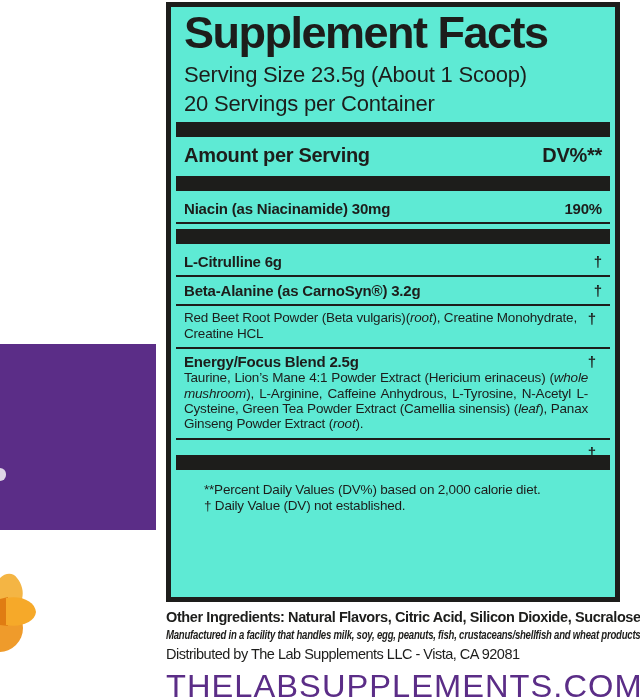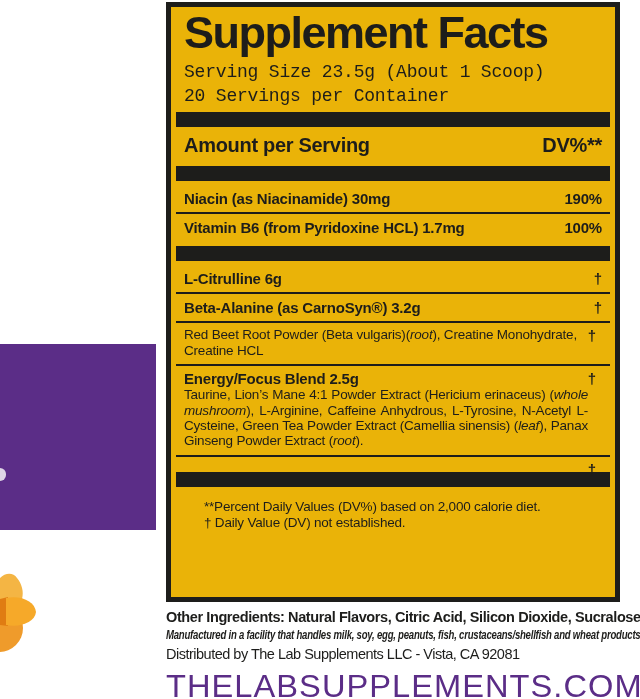--- a/index.html
+++ b/index.html
@@ -18,29 +18,29 @@
     background:var(--purple);
   }
   .panel-speck{
     position:absolute;left:0;top:124px;width:6px;height:13px;
     background:#ded5e6;border-radius:0 6px 6px 0;
   }
   .fruit{position:absolute;left:0;top:572px;}
   
   .facts-box{
     position:absolute;left:166px;top:2px;width:454px;height:600px;
-    border:5px solid var(--ink);background:#eab308;box-sizing:border-box;
+    border:5px solid var(--ink);background:#5eead4;box-sizing:border-box;
     padding:0 5px;
   }
   .facts-title{
     margin:0;padding:3px 5px 0 8px;
     font-size:45px;font-weight:bold;letter-spacing:-1.5px;line-height:1.02;
     white-space:nowrap;
   }
-  .serving-line{font-size:18px;line-height:1.26;padding:1px 5px 0 8px;letter-spacing:-0.2px;font-family:Liberation Mono, monospace;}
+  .serving-line{font-size:22px;line-height:1.26;padding:1px 5px 0 8px;letter-spacing:-0.2px;}
   .serving-line.first{padding-top:5px;}
   .bar{height:15px;background:var(--ink);margin:5px 0 4px 0;}
   .hairline{height:2px;background:var(--ink);}
   .hdr-row{
     display:flex;justify-content:space-between;align-items:baseline;
     padding:3px 8px 4px 8px;font-size:20px;font-weight:bold;letter-spacing:-0.3px;
   }
   .nrow{
     display:flex;justify-content:space-between;align-items:baseline;
     padding:5px 8px;font-size:15px;font-weight:bold;letter-spacing:-0.2px;
@@ -94,24 +94,20 @@
     <span>DV%**</span>
   </div>
 
   <div class="bar"></div>
 
   <div class="nrow">
     <span>Niacin (as Niacinamide) 30mg</span>
     <span class="dv">190%</span>
   </div>
   <div class="hairline"></div>
-  <div class="nrow">
-    <span>Vitamin B6 (from Pyridoxine HCL) 1.7mg</span>
-    <span class="dv">100%</span>
-  </div>
 
   <div class="bar"></div>
 
   <div class="nrow">
     <span>L-Citrulline 6g</span>
     <span class="dv">†</span>
   </div>
   <div class="hairline"></div>
   <div class="nrow">
     <span>Beta-Alanine (as CarnoSyn®) 3.2g</span>

